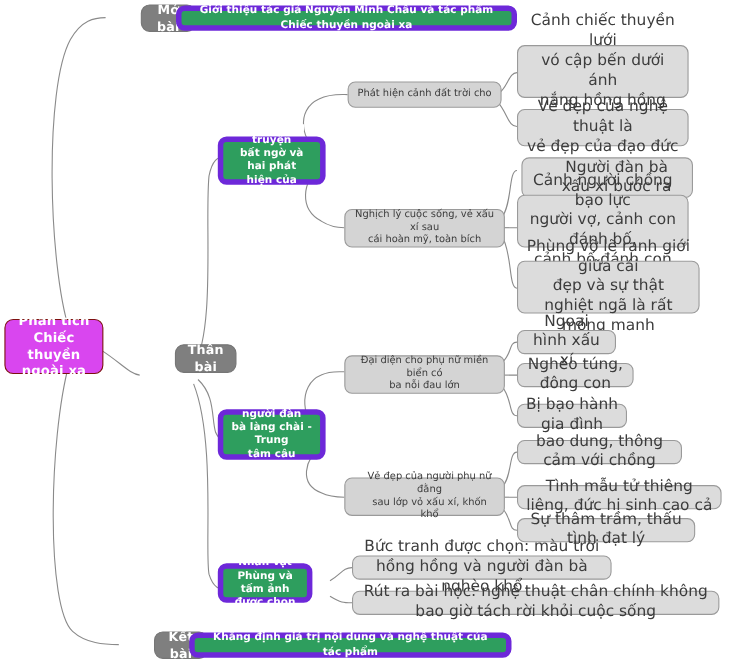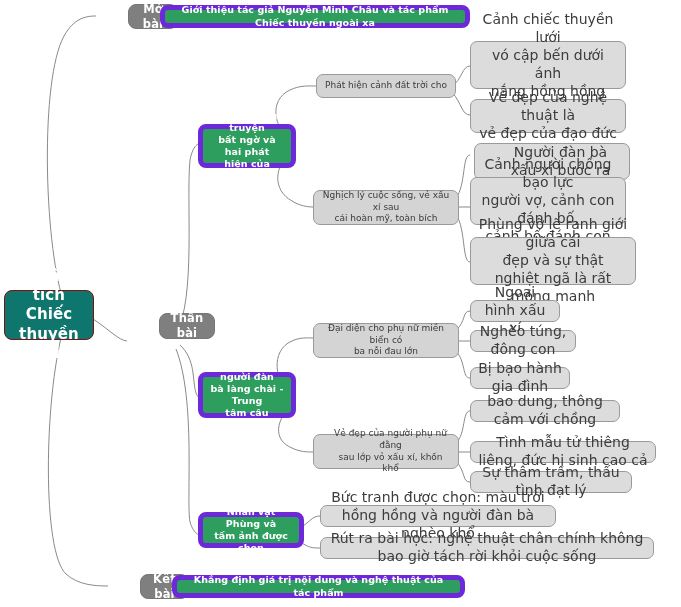--- a/index.html
+++ b/index.html
@@ -30,24 +30,24 @@
     align-items: center;
     justify-content: center;
     text-align: center;
     border-radius: 7px;
     line-height: 1.28;
     white-space: pre-line;
     padding: 3px 7px;
   }
   
   .n-root {
-    background: #0f766e;
+    background: #d946ef;
     color: #ffffff;
     font-weight: bold;
-    font-size: 15px;
+    font-size: 12px;
     border-radius: 8px;
     border: 1px solid #7d1010;
     letter-spacing: 0.1px;
   }
   
   .n-l1 {
     background: #7f7f7f;
     color: #ffffff;
     font-weight: bold;
     font-size: 11.5px;
@@ -172,21 +172,21 @@
   <div class="node n-leaf" style="left:470px; top:300px; width:90px; height:22px;">Ngoại hình xấu xí</div>
   <div class="node n-leaf" style="left:470px; top:330px; width:106px; height:22px;">Nghèo túng, đông con</div>
   <div class="node n-leaf" style="left:470px; top:367px; width:100px; height:22px;">Bị bạo hành gia đình</div>
 
   <div class="node n-mid" style="left:313px; top:434px; width:146px; height:35px;padding-left:16px;">Vẻ đẹp của người phụ nữ đằng
 sau lớp vỏ xấu xí, khốn khổ</div>
   <div class="node n-leaf" style="left:470px; top:400px; width:150px; height:22px;">bao dung, thông cảm với chồng</div>
   <div class="node n-leaf" style="left:470px; top:441px; width:186px; height:22px;">Tình mẫu tử thiêng liêng, đức hi sinh cao cả</div>
   <div class="node n-leaf" style="left:470px; top:471px; width:162px; height:22px;">Sự thâm trầm, thấu tình đạt lý</div>
 
-  <div class="node n-green" style="left:198px; top:512px; width:106px; height:36px;">Nhân vật Phùng và
+  <div class="node n-green" style="left:198px; top:512px; width:86px; height:36px;">Nhân vật Phùng và
 tấm ảnh được chọn</div>
   <div class="node n-leaf" style="left:320px; top:505px; width:236px; height:22px;">Bức tranh được chọn: màu trời hồng hồng và người đàn bà nghèo khổ</div>
   <div class="node n-leaf" style="left:320px; top:537px; width:334px; height:22px;">Rút ra bài học: nghệ thuật chân chính không bao giờ tách rời khỏi cuộc sống</div>
 
   <div class="node n-l1" style="left:108px; top:574px; width:49px; height:25px;">Kết bài</div>
   <div class="node n-green wide" style="left:172px; top:575px; width:293px; height:23px;">Khẳng định giá trị nội dung và nghệ thuật của tác phẩm</div>
 
 </div>
 
 </body></html>

